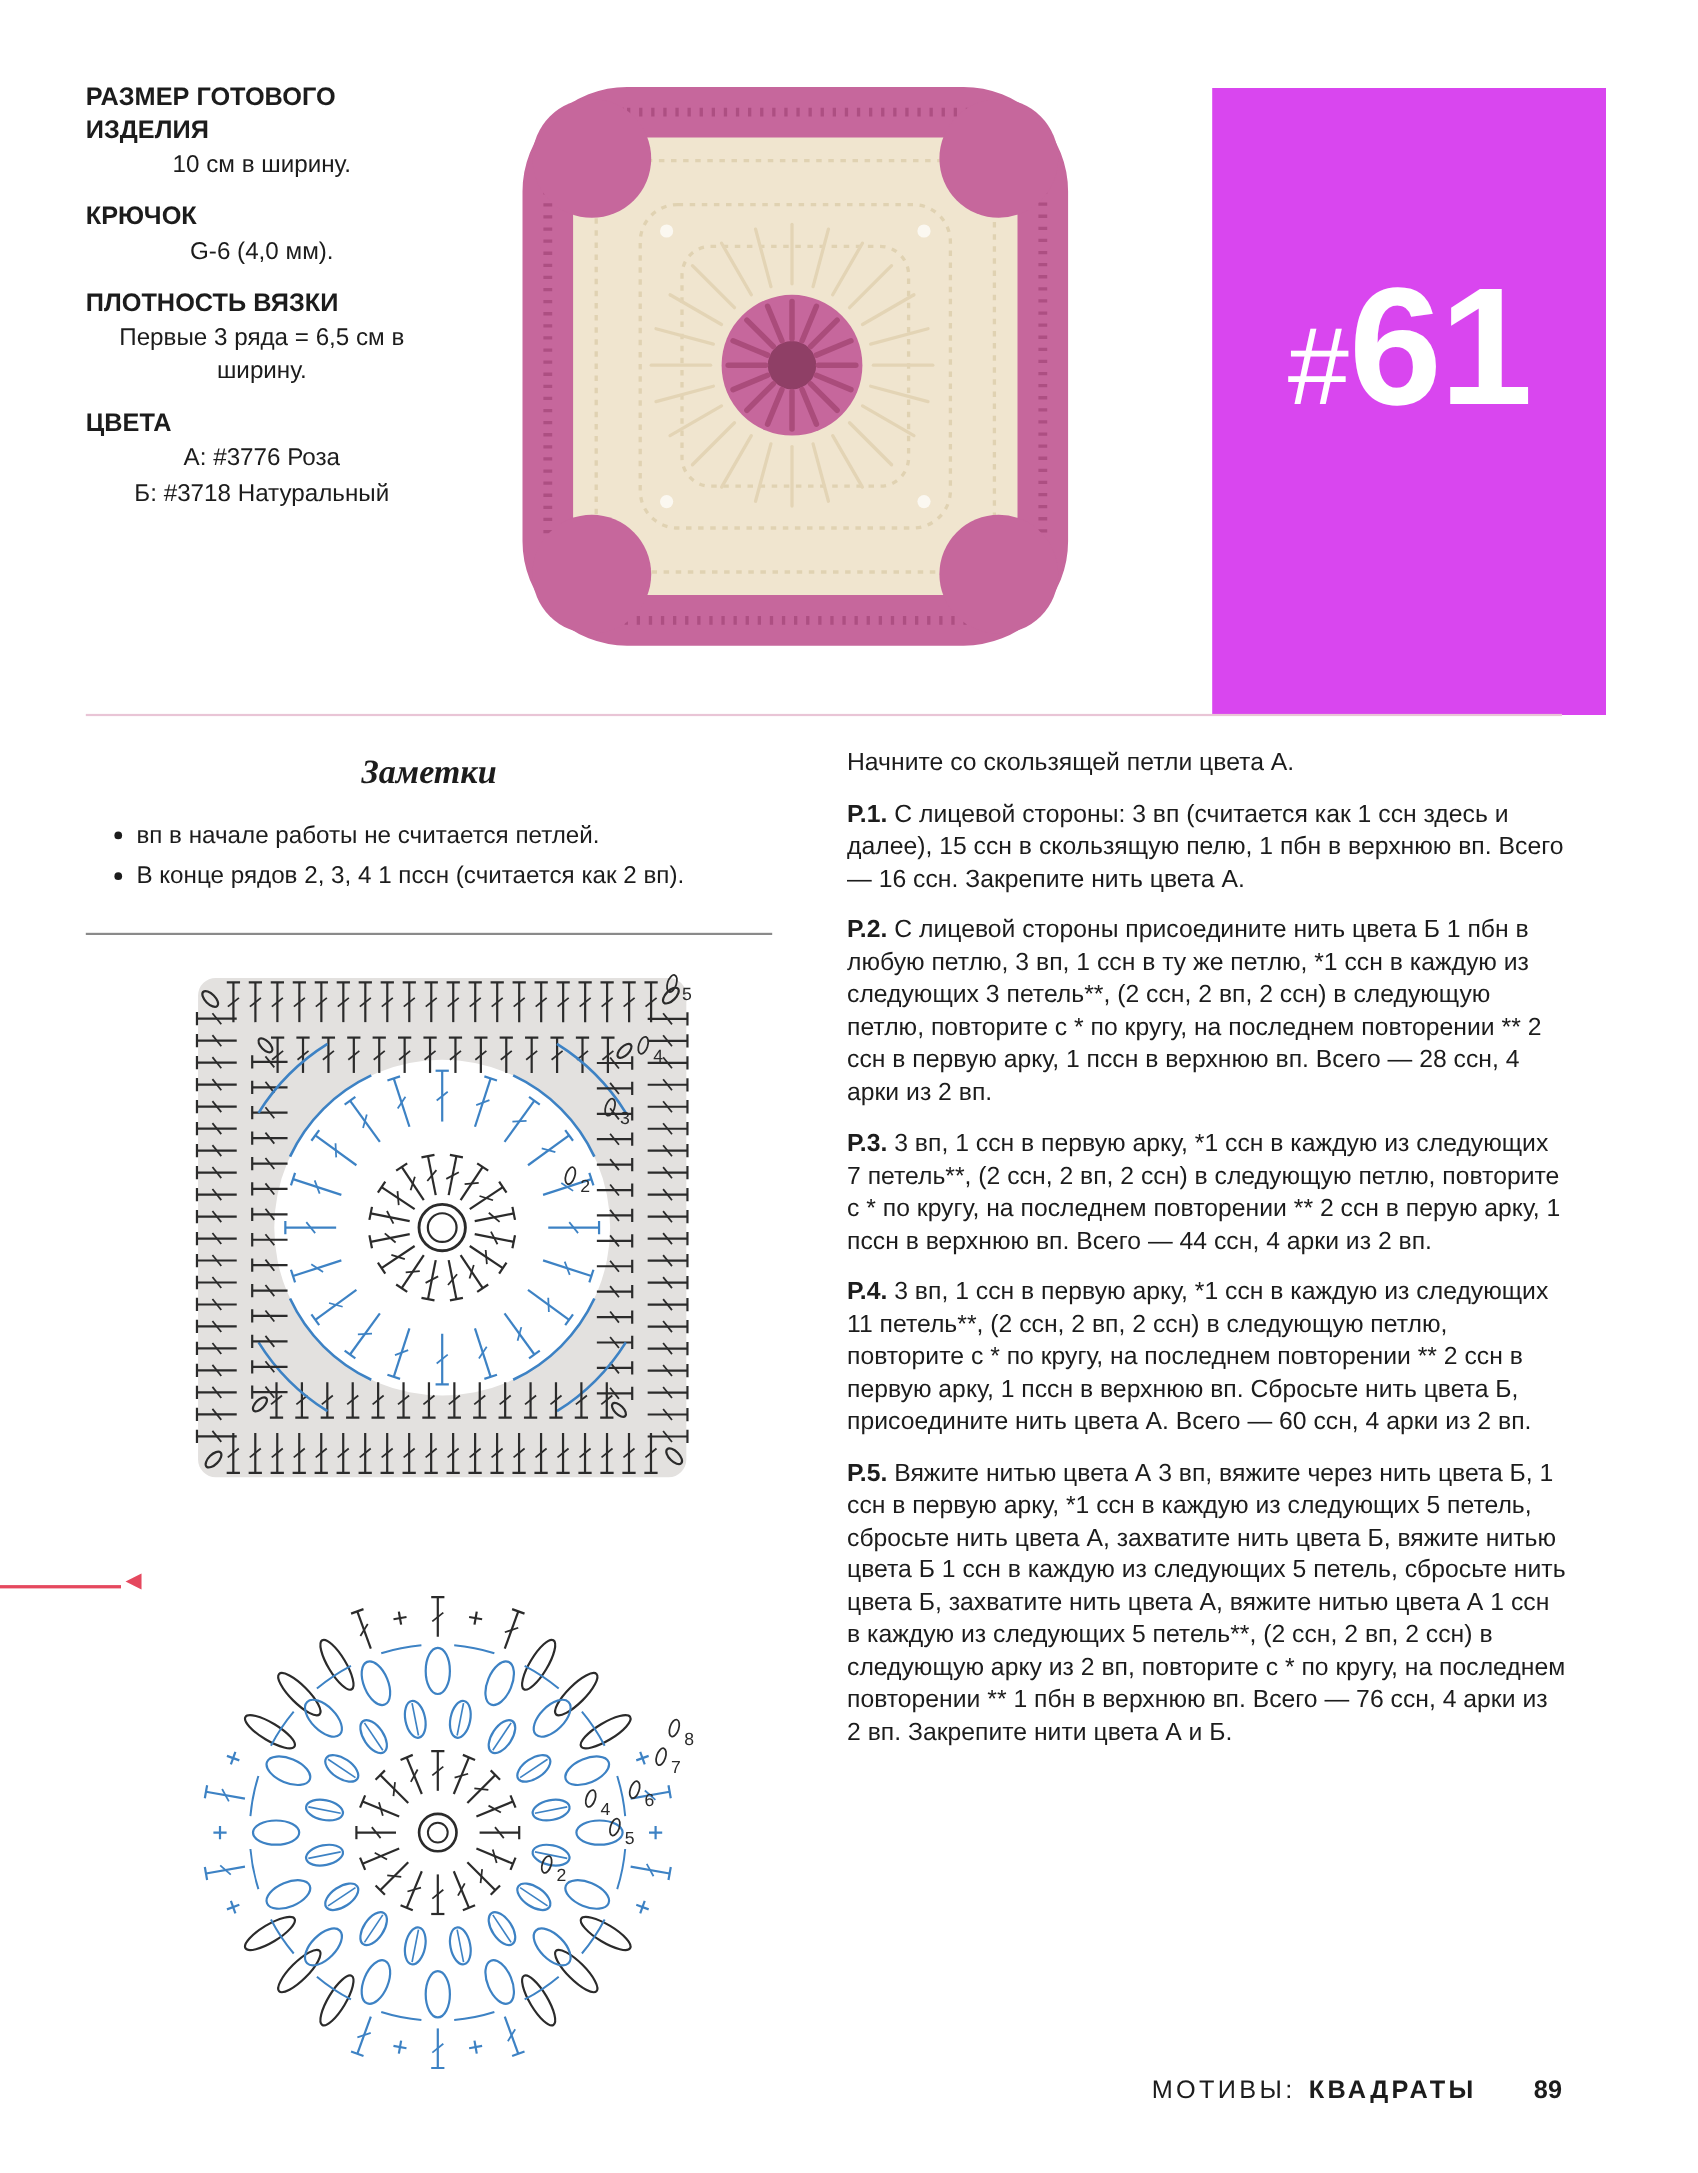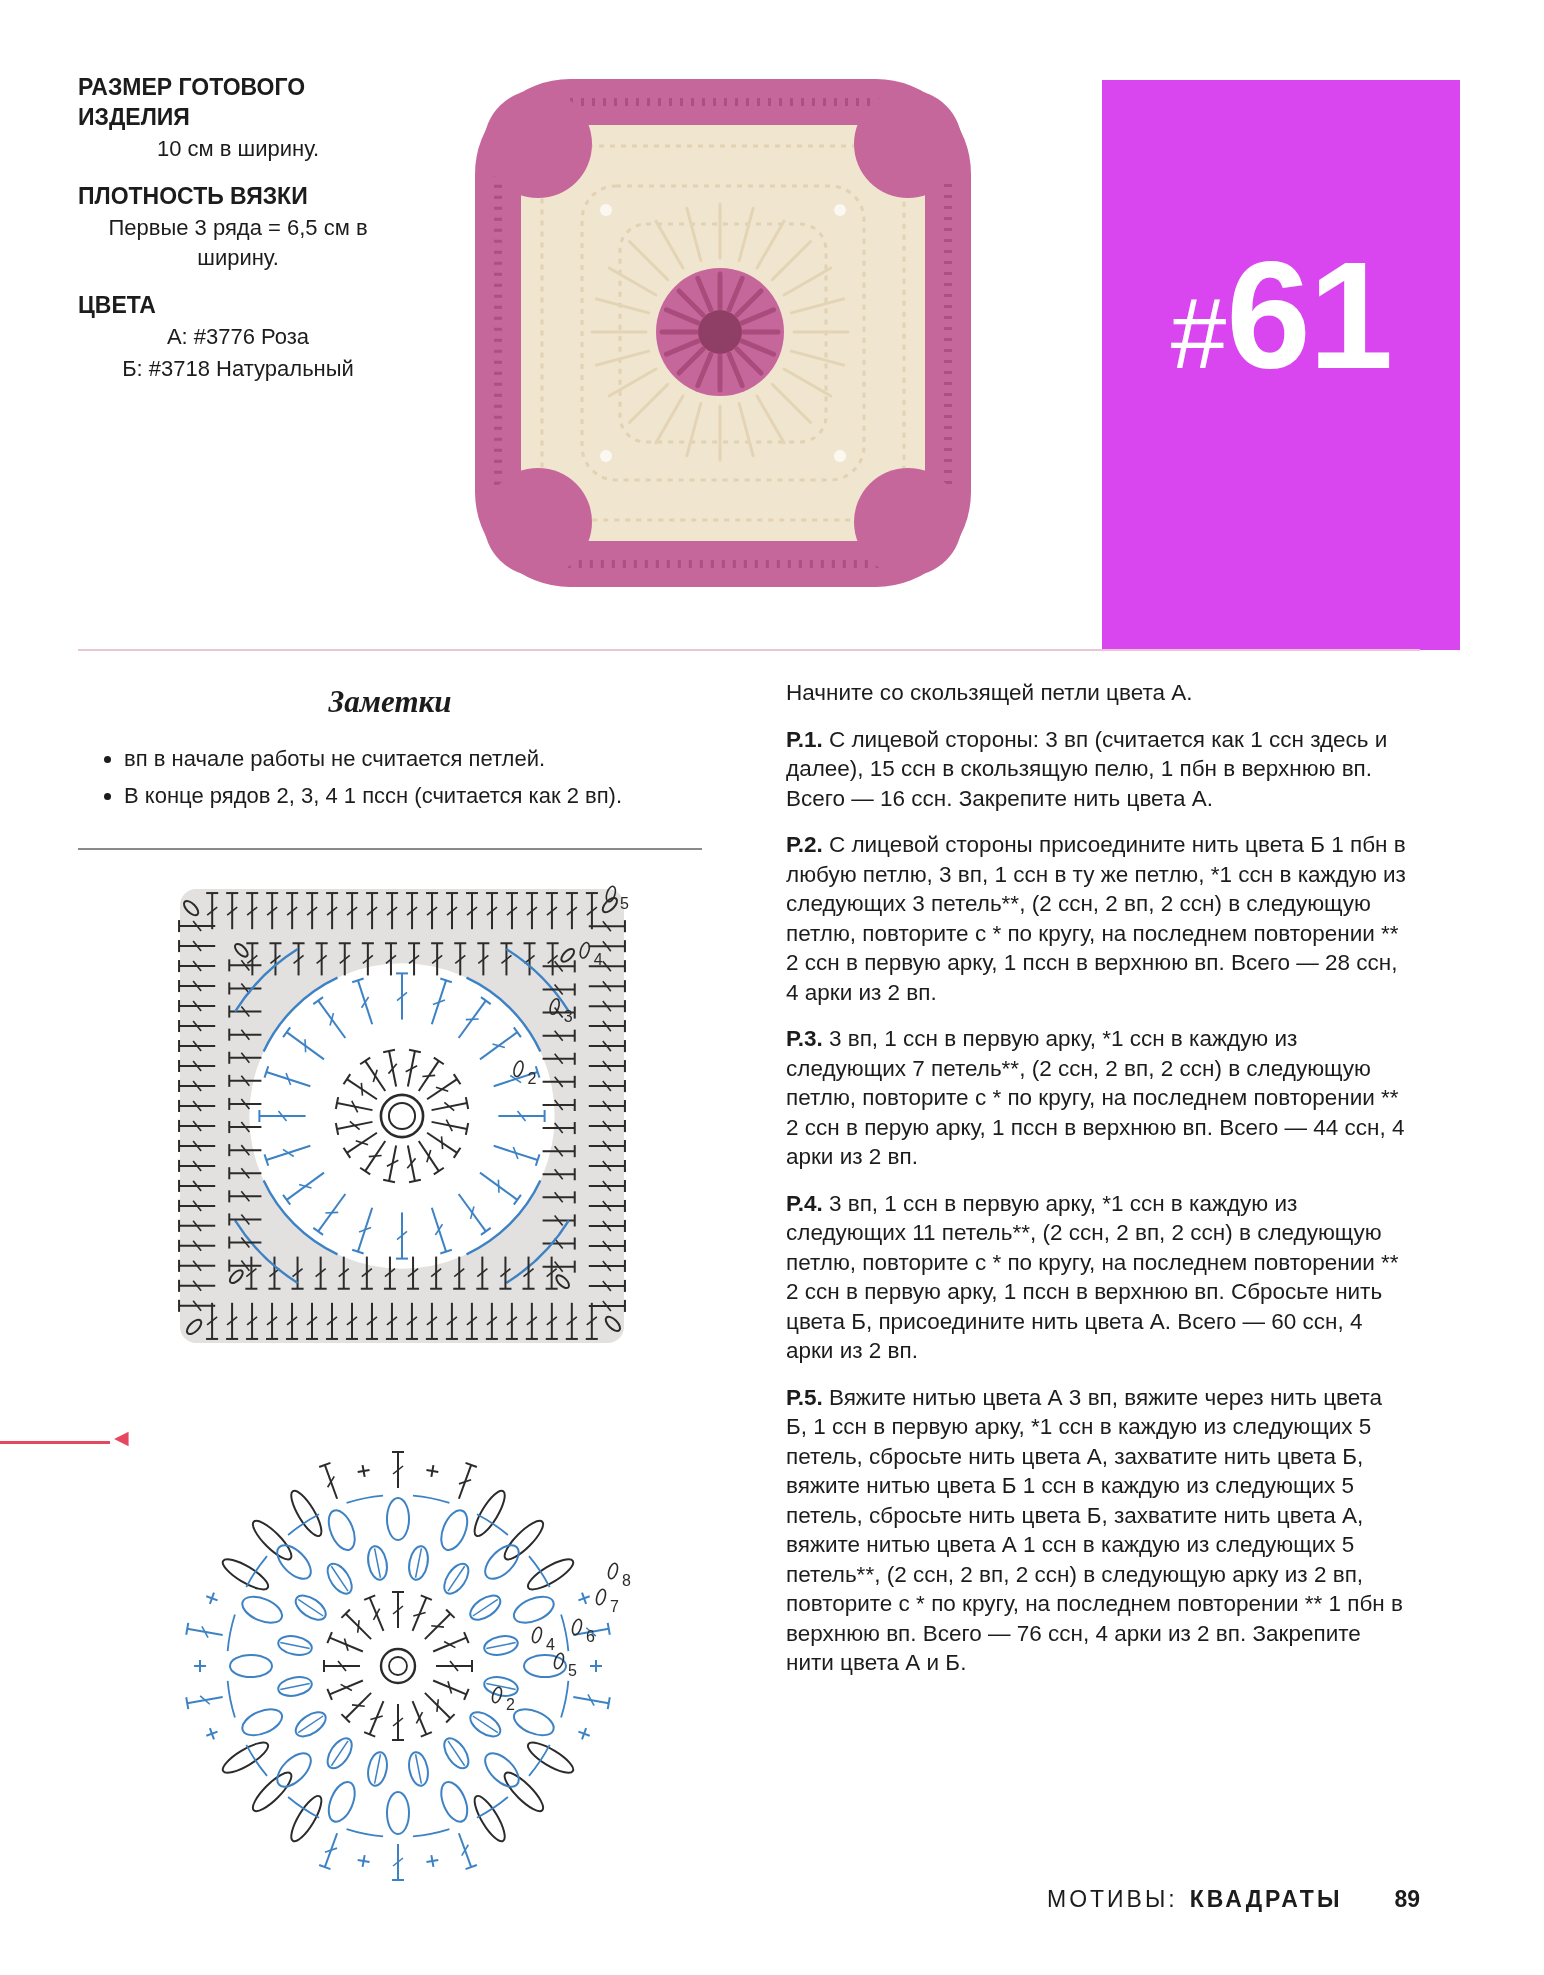--- a/index.html
+++ b/index.html
@@ -36,39 +36,43 @@
   .chart1{position:absolute;left:166px;top:868px;width:472px;height:496px;}
   .chart2{position:absolute;left:158px;top:1414px;width:486px;height:508px;}
   .chart1 svg,.chart2 svg{width:100%;height:100%;}
 
   
   .mark-line{position:absolute;left:0;top:1441px;width:110px;height:3px;background:#e5485e;}
   .mark-arrow{position:absolute;left:114px;top:1428px;color:#e5485e;font-size:19px;line-height:19px;}
 
   
   .instructions{position:absolute;left:770px;top:678px;width:655px;font-size:22.5px;line-height:29.5px;}
-  .instructions p{margin:0 16px 17px;}
+  .instructions p{margin:0 0 17px;}
   .row-label{font-weight:bold;}
 
   
   .footer{position:absolute;left:700px;top:1886px;width:720px;display:flex;
           justify-content:flex-end;align-items:center;font-size:23px;}
   .footer .sec{letter-spacing:3px;font-weight:normal;}
   .footer .sub{letter-spacing:3px;font-weight:bold;margin-left:12px;}
   .footer .pg{font-weight:bold;margin-left:52px;letter-spacing:0;}
 </style>
 </head>
 <body>
 
 <div class="page">
 
   <div class="specs">
     <div class="spec-group">
       <h3>РАЗМЕР ГОТОВОГО ИЗДЕЛИЯ</h3>
       <p>10 см в ширину.</p>
+    </div>
+    <div class="spec-group">
+      <h3>КРЮЧОК</h3>
+      <p>G-6 (4,0 мм).</p>
     </div>
     <div class="spec-group">
       <h3>ПЛОТНОСТЬ ВЯЗКИ</h3>
       <p>Первые 3 ряда = 6,5 см в ширину.</p>
     </div>
     <div class="spec-group">
       <h3>ЦВЕТА</h3>
       <p>А: #3776 Роза</p>
       <p>Б: #3718 Натуральный</p>
     </div>

